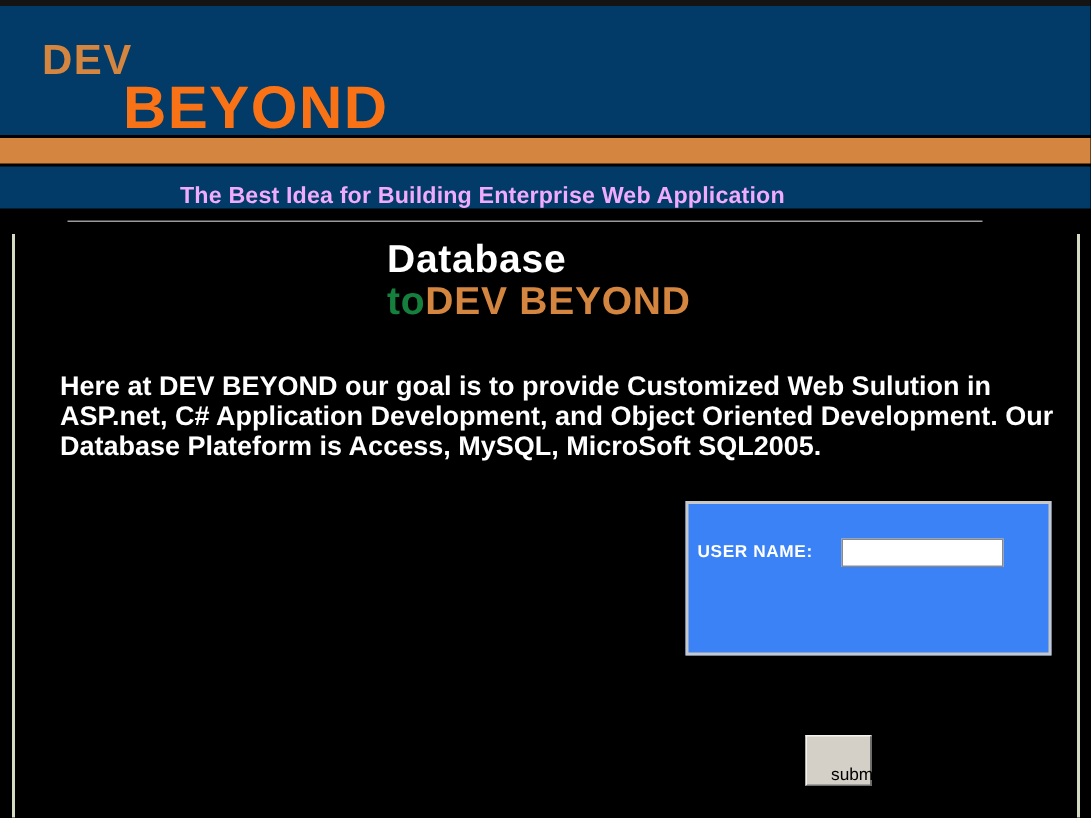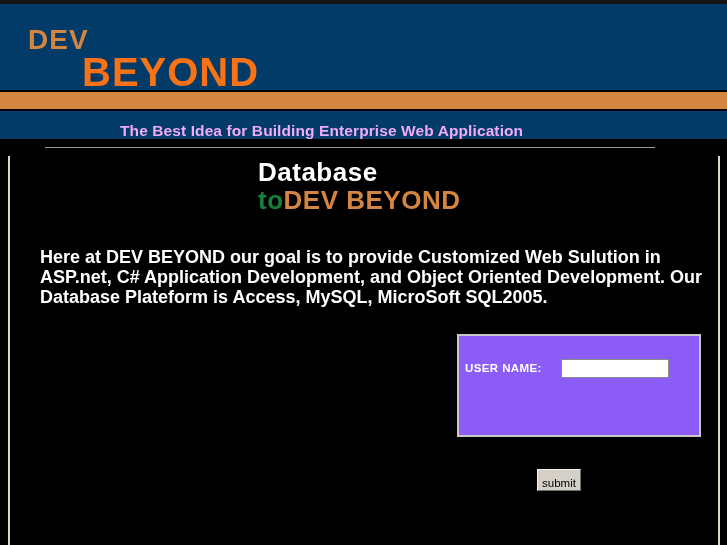--- a/index.html
+++ b/index.html
@@ -159,21 +159,21 @@
   }
 
   
   .login-box {
     position: absolute;
     top: 334px;
     left: 457px;
     width: 244px;
     height: 103px;
     border: 2px solid #c8c8c8;
-    background: #8b5cf6;
+    background: #3b82f6;
     box-sizing: border-box;
   }
   .login-row {
     position: absolute;
     left: 0;
     width: 100%;
     height: 22px;
     display: flex;
     align-items: center;
   }
@@ -196,35 +196,35 @@
     box-sizing: border-box;
     font-family: "Liberation Sans", sans-serif;
     font-size: 11px;
     padding: 0 2px;
     outline: none;
   }
 
   
   .submit-button {
     position: absolute;
-    top: 469px;
+    top: 490px;
     left: 537px;
     width: 44px;
     height: 22px;
     background: #d4d0c8;
     border: 1px solid #6f6f6f;
     border-top-color: #f4f2ee;
     border-left-color: #f4f2ee;
     color: #000000;
     font-family: "Liberation Sans", sans-serif;
     font-size: 11.5px;
     line-height: 20px;
     text-align: center;
     cursor: pointer;
-    padding: 3px;
+    padding: 16px;
   }
 </style>
 </head>
 <body>
 
 <div class="top-strip"></div>
 
 <div class="header-band">
   <div class="logo-dev">DEV</div>
   <div class="logo-beyond">BEYOND</div>

